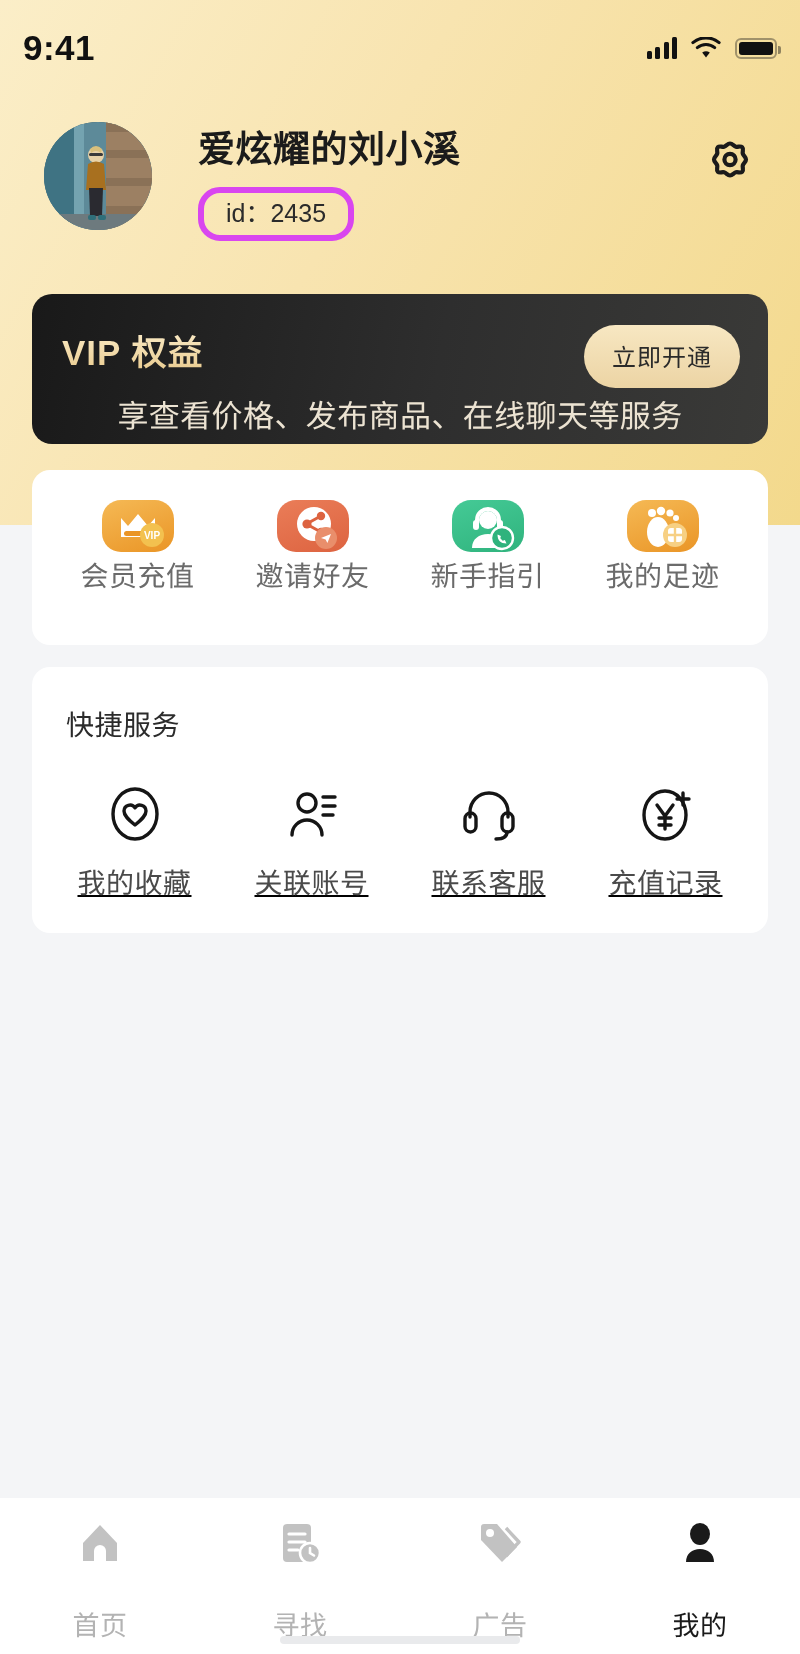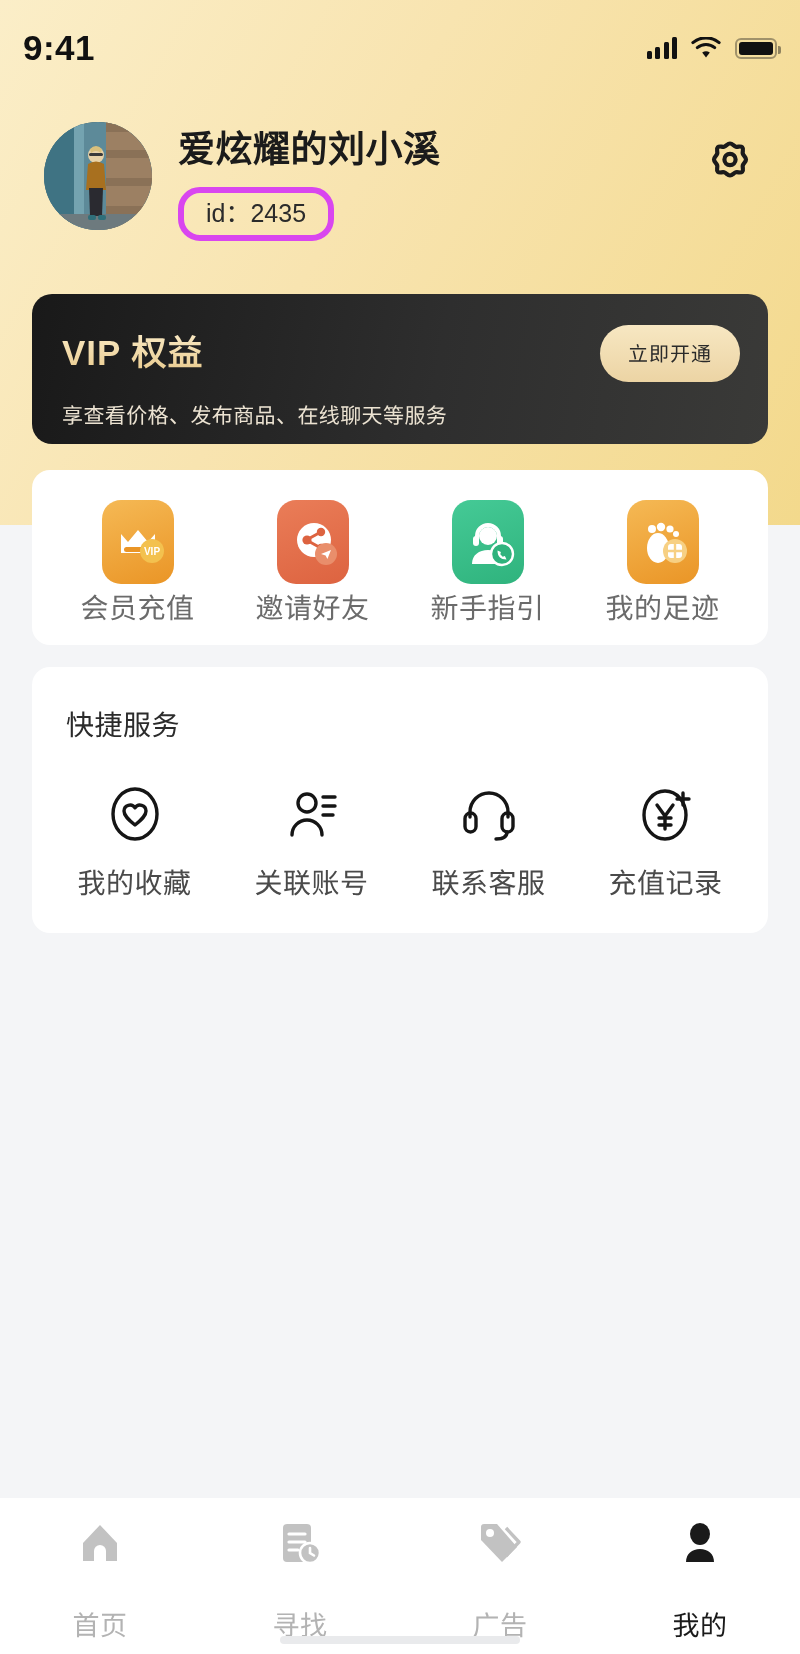--- a/index.html
+++ b/index.html
@@ -37,21 +37,21 @@
   }
   .batt::after {
     content:""; position:absolute; right:-6px; top:6px;
     width:3px; height:8px; background:rgba(20,20,20,.45); border-radius:0 2px 2px 0;
   }
   .batt span { display:block; width:100%; height:100%; background:#111; border-radius:3px; }
 
   
   .profile {
     position:absolute; top:122px; left:0; width:800px;
-    padding:0 44px; display:flex; align-items:flex-start; z-index:4;
+    padding:0 44px; display:flex; align-items:flex-start; z-index:4;gap:20px;
   }
   .avatar {
     width:108px; height:108px; border-radius:50%; overflow:hidden;
     flex:none; background:#2f4f5a; position:relative;
   }
   .avatar svg { display:block; width:108px; height:108px; }
   .profile-text { margin-left:26px; padding-top:8px; }
   .uname {
     font-size:37px; font-weight:700; color:#1b1b1b;
     line-height:1.1; letter-spacing:.5px; white-space:nowrap;
@@ -71,59 +71,59 @@
     position:absolute; top:294px; left:32px; width:736px; height:150px;
     background:linear-gradient(100deg,#191919 0%,#2e2e2e 55%,#3a3a38 100%);
     border-radius:20px; z-index:4; padding:30px 30px 0 30px;
   }
   .vip-title {
     font-size:35px; font-weight:700; letter-spacing:1px;
     background:linear-gradient(180deg,#fdf0cf 0%,#e8c98b 100%);
     -webkit-background-clip:text; background-clip:text; color:#f2dcae;
     -webkit-text-fill-color:transparent;
   }
-  .vip-sub { margin-top:24px; font-size:21px; color:#ece3d2; letter-spacing:.4px; }
+  .vip-sub { margin-top:16px; font-size:31px; color:#ece3d2; letter-spacing:.4px;text-align:center; }
   .vip-btn {
     position:absolute; top:31px; right:28px;
     background:linear-gradient(180deg,#f7e7c2 0%,#ecd4a4 100%);
-    color:#2a2a2a; font-size:20px; font-weight:500;
+    color:#2a2a2a; font-size:24px; font-weight:500;
     padding:13px 28px 15px; border-radius:34px; letter-spacing:1px;
     border:none; cursor:pointer; font-family:inherit;text-align:right;
   }
 
   
   .card {
     position:absolute; left:32px; width:736px;
     background:#fff; border-radius:18px; z-index:4;
   }
   #card-entries { top:470px; height:175px; }
   #card-services { top:667px; height:266px; }
 
   .entry-row { display:flex; padding:30px 18px 0; }
   .entry {
     flex:1; display:flex; flex-direction:column;
     align-items:center; cursor:pointer;
   }
   .tile {
-    width:72px; height:84px; border-radius:19px;
+    width:72px; height:52px; border-radius:19px;
     display:flex; align-items:center; justify-content:center;
     position:relative; overflow:hidden;
   }
   .entry-label {
     margin-top:2px; font-size:28px; color:#6b6b6b; letter-spacing:.5px;
   }
 
   .svc-title {
     position:absolute; top:36px; left:34px;
     font-size:28px; color:#2b2b2b; letter-spacing:.5px;
   }
   .svc-row { display:flex; padding:118px 14px 0; }
   .svc {
     flex:1; display:flex; flex-direction:column;
-    align-items:center; cursor:pointer;
+    align-items:center; cursor:pointer;text-decoration:underline;
   }
   .svc-ic { width:58px; height:58px; display:block; }
   .svc-label { margin-top:18px; font-size:28px; color:#4a4a4a; letter-spacing:.5px; }
 
   
   .tabbar {
     position:absolute; bottom:0; left:0; width:800px; height:156px;
     background:#fff; display:flex; align-items:flex-start;
     padding-top:22px; z-index:6;
   }

